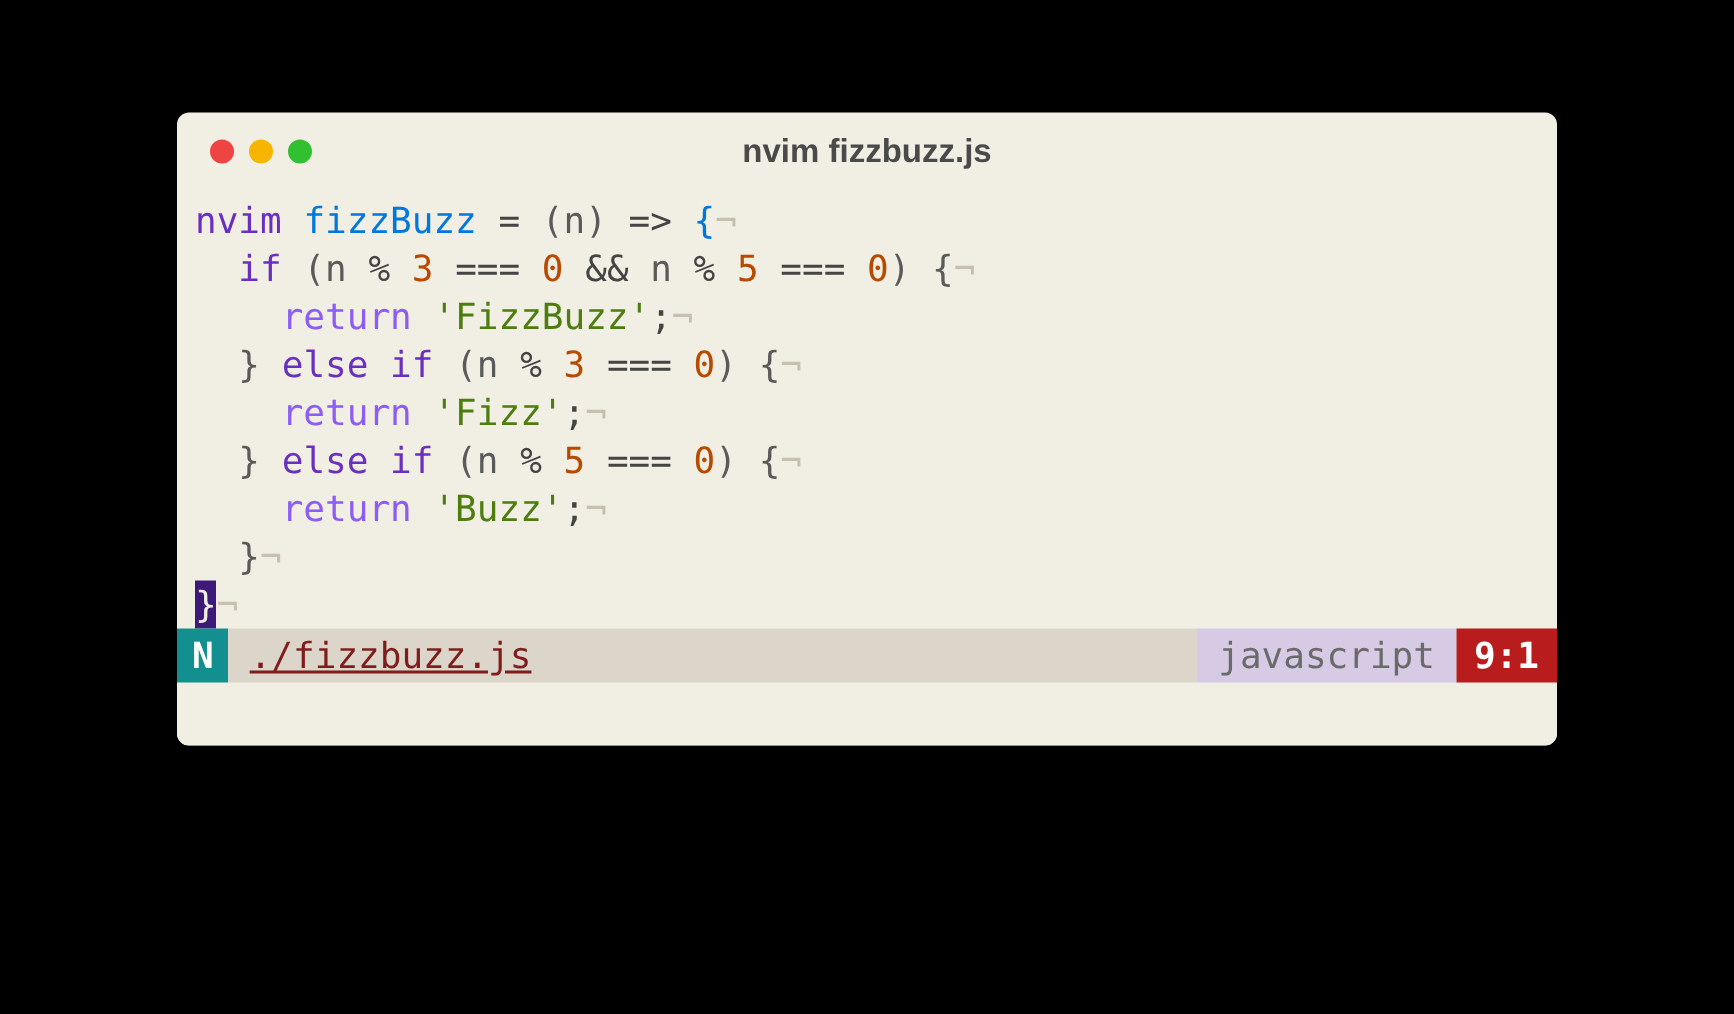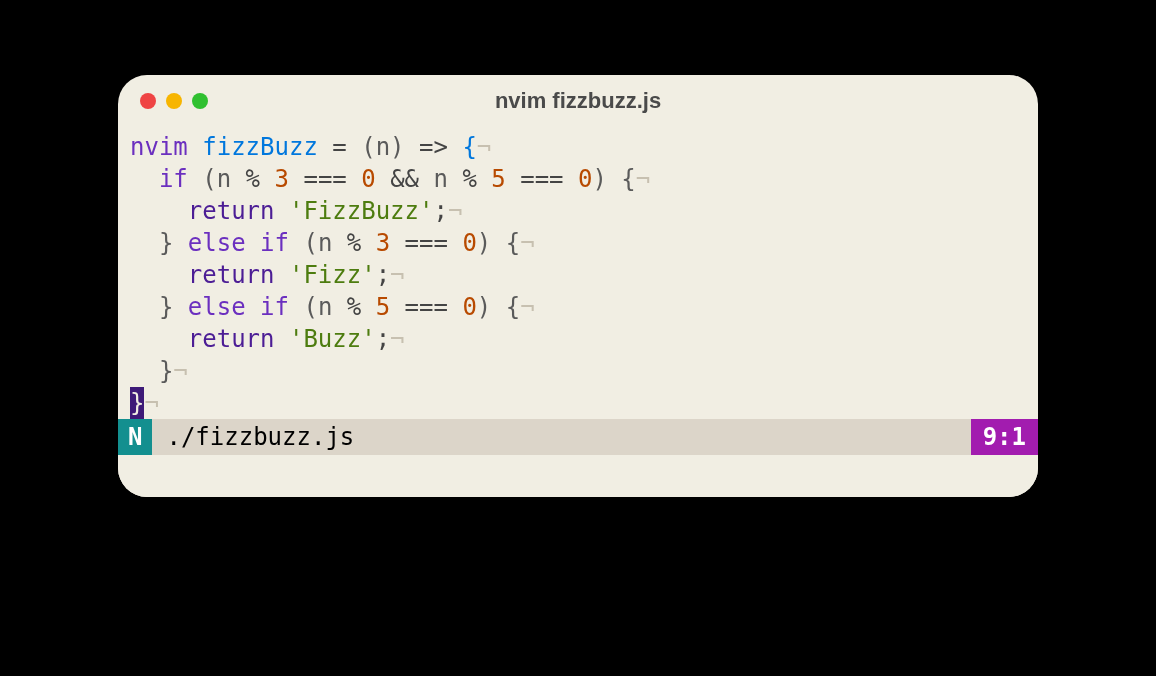--- a/index.html
+++ b/index.html
@@ -9,21 +9,21 @@
       height: 676px;
       display: flex;
       align-items: flex-start;
       justify-content: center;
       padding-top: 75px;
       font-family: ui-monospace, "SF Mono", Menlo, Consolas, monospace;
     }
     .window {
       width: 920px;
       background: #f1eee3;
-      border-radius: 29px;
+      border-radius: 8px;
       overflow: hidden;
       box-shadow: 0 10px 40px rgba(0,0,0,0.5);
     }
     .titlebar {
       display: flex;
       align-items: center;
       padding: 18px 22px 10px 22px;
       position: relative;
     }
     .traffic-lights {
@@ -51,51 +51,52 @@
       font-size: 24px;
       line-height: 32px;
       white-space: pre;
       color: #4a4a4a;
     }
     .kw { color: #6b2fbf; }
     .fn { color: #0077dd; }
     .op { color: #444; }
     .str { color: #4d7c0f; }
     .num { color: #b84a00; }
-    .ret { color: #4c1d95; }
+    .ret { color: #8b5cf6; }
     .par { color: #5a5a5a; }
     .cursor { background: #3e1a78; color: #f1eee3; display: inline-block; }
     .invis { color: #c7c0b0; }
     .statusline {
       display: flex;
       align-items: stretch;
       font-size: 24px;
       line-height: 36px;
       height: 36px;
       margin-top: 0;
     }
     .sl-mode {
       background: #138f8f;
       color: #fff;
       font-weight: 700;
       padding: 0 10px;
     }
     .sl-file {
       background: #dcd5c9;
-      color: #000000;
+      color: #7f1d1d;
       padding: 0 14px;
       flex: 1;
+      text-decoration: underline;
     }
     .sl-ft {
       background: #d7cae5;
       color: #6a6a6a;
       padding: 0 14px;
     }
     .sl-pos {
-      background: #a21caf;
+      background: #b91c1c;
       color: #fff;
       font-weight: 700;
       padding: 0 12px;
     }
     .bottompad { height: 42px; background: #f1eee3; }
   </style>
 </head>
 <body>
 
 <div class="window">
@@ -114,16 +115,17 @@
   <span class="par">} </span><span class="kw">else if</span><span class="par"> (</span><span class="par">n</span><span class="op"> % </span><span class="num">3</span><span class="op"> === </span><span class="num">0</span><span class="par">) </span><span class="par">{</span><span class="invis">¬</span>
     <span class="ret">return</span><span class="op"> </span><span class="str">'Fizz'</span><span class="op">;</span><span class="invis">¬</span>
   <span class="par">} </span><span class="kw">else if</span><span class="par"> (</span><span class="par">n</span><span class="op"> % </span><span class="num">5</span><span class="op"> === </span><span class="num">0</span><span class="par">) </span><span class="par">{</span><span class="invis">¬</span>
     <span class="ret">return</span><span class="op"> </span><span class="str">'Buzz'</span><span class="op">;</span><span class="invis">¬</span>
   <span class="par">}</span><span class="invis">¬</span>
 <span class="cursor">}</span><span class="invis">¬</span></div>
 
   <div class="statusline">
     <div class="sl-mode">N</div>
     <div class="sl-file">./fizzbuzz.js</div>
+    <div class="sl-ft">javascript</div>
     <div class="sl-pos">9:1</div>
   </div>
   <div class="bottompad"></div>
 </div>
 
 </body></html>

